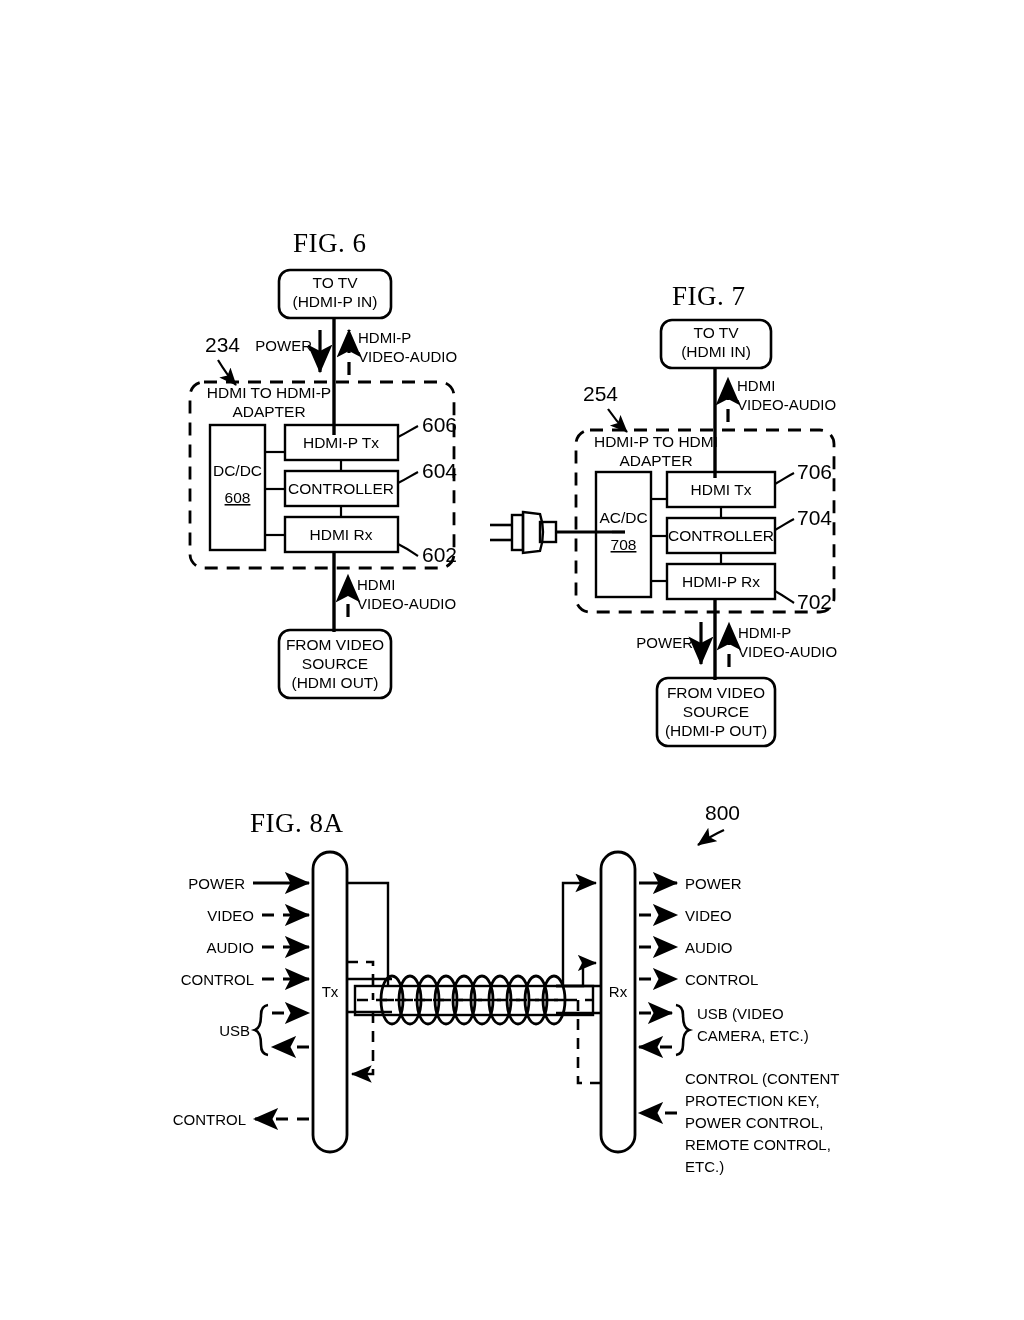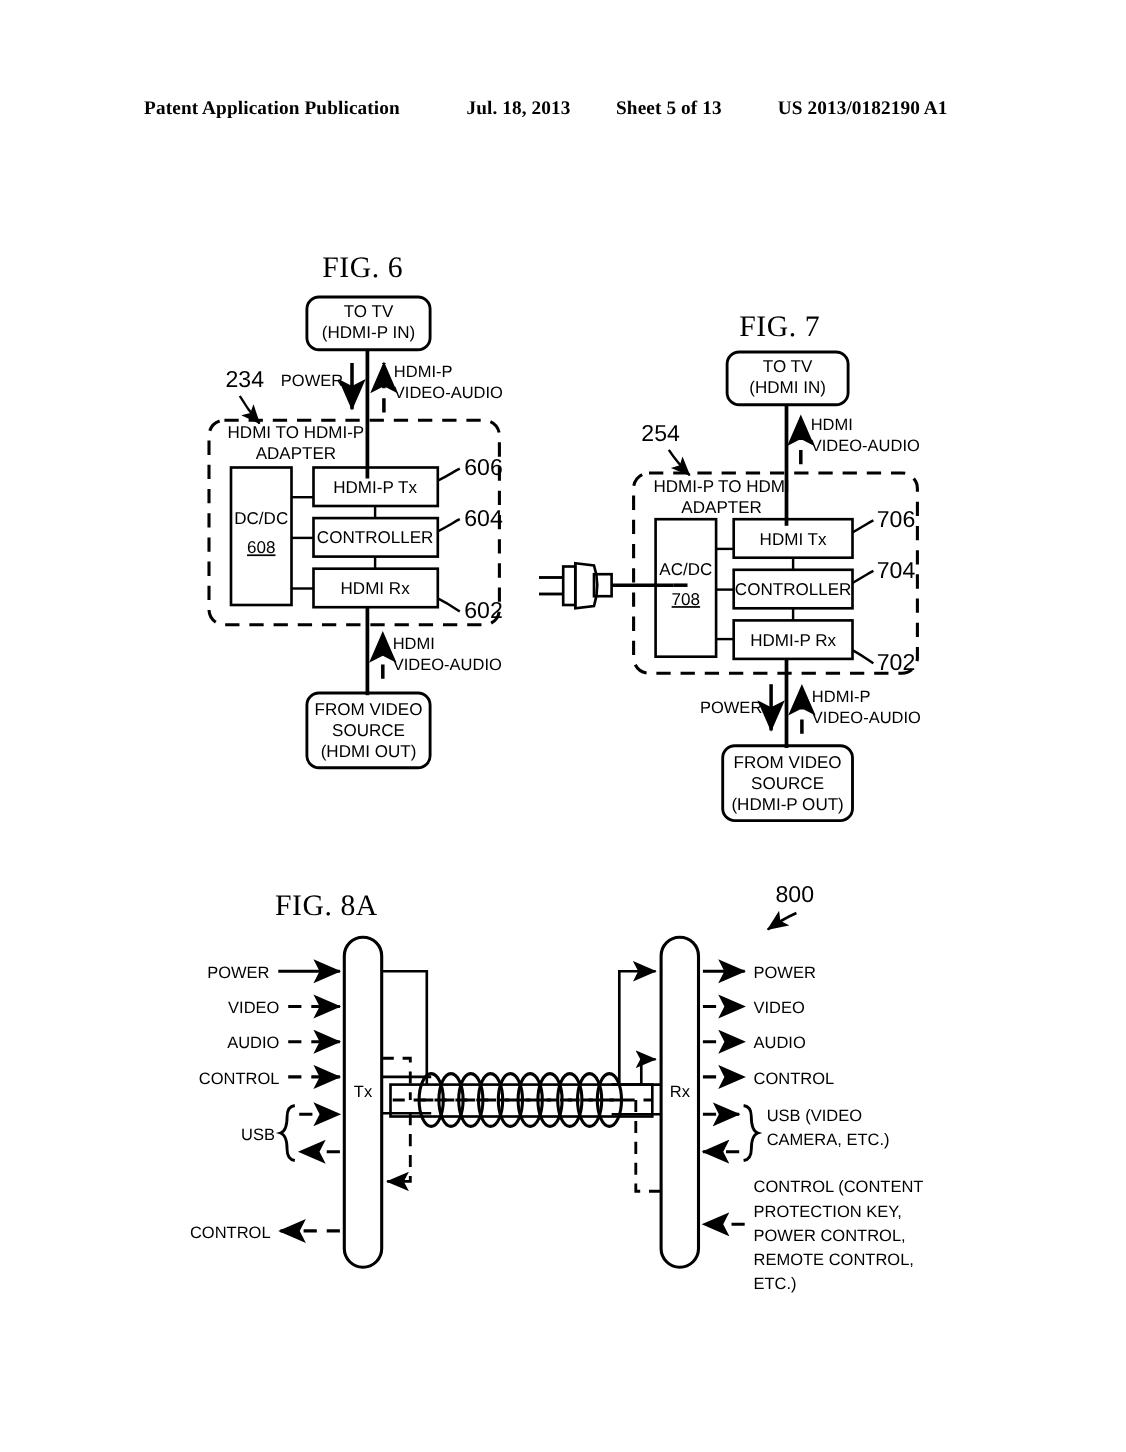--- a/index.html
+++ b/index.html
@@ -60,26 +60,20 @@
   }
   .lbl   { font-size: 15px; }
   .refnum{ font-size: 21px; }
   .boxtxt{ font-size: 15.5px; }
 </style>
 </head>
 <body>
 
 <div id="page">
 
-  <div class="hdr">
-    <span class="hdr-pub">Patent Application Publication</span>
-    <span class="hdr-date">Jul. 18, 2013</span>
-    <span class="hdr-sheet">Sheet 5 of 13</span>
-    <span class="hdr-num">US 2013/0182190 A1</span>
-  </div>
 
   <svg id="art" viewBox="0 0 1024 1320">
     <defs>
       <marker id="ah" markerWidth="9" markerHeight="9" refX="7.6" refY="3.4" orient="auto" markerUnits="strokeWidth">
         <path d="M0,0 L8,3.4 L0,6.8 L1.8,3.4 z" fill="#000"></path>
       </marker>
       <marker id="ahs" markerWidth="11" markerHeight="11" refX="8.6" refY="3.9" orient="auto" markerUnits="strokeWidth">
         <path d="M0,0 L9,3.9 L0,7.8 L2,3.9 z" fill="#000"></path>
       </marker>
     </defs>

